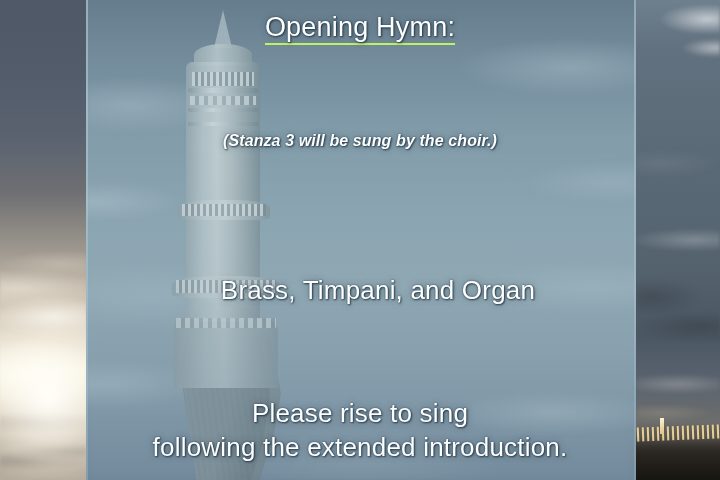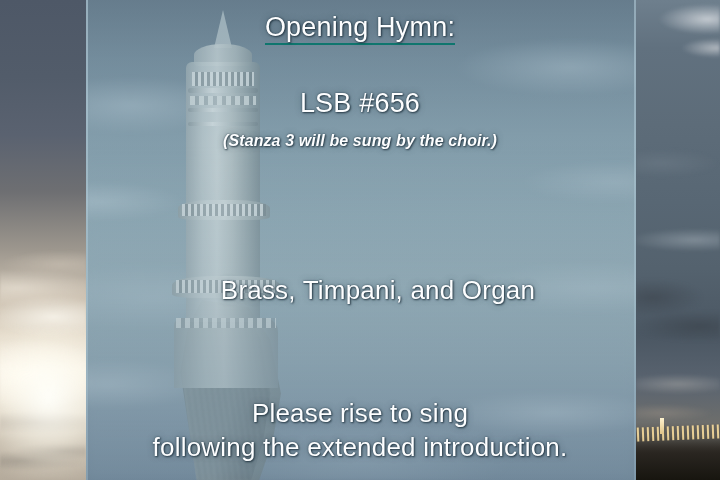--- a/index.html
+++ b/index.html
@@ -294,21 +294,21 @@
     color: #fdfeff;
     text-shadow:
       0 0 2px rgba(30,50,62,.65),
       1px 1px 2px rgba(20,38,50,.75),
       0 0 7px rgba(40,62,76,.45);
     white-space: nowrap;
     letter-spacing: .2px;
   }
 
   .t-title      { top: 12px;  font-size: 27px; }
-  .t-title u    { text-decoration: none; border-bottom: 2px solid #0f766e; padding-bottom: 1px; }
+  .t-title u    { text-decoration: none; border-bottom: 2px solid #bef264; padding-bottom: 1px; }
   .t-hymn       { top: 53px;  font-size: 27px; }
   .t-lsb        { top: 88px;  font-size: 27px; }
   .t-stanza     { top: 132px; font-size: 16px; font-style: italic; font-weight: bold; letter-spacing: .1px; }
 
   .t-ext1       { top: 240px; font-size: 26px; }
   .t-ext2       { top: 275px; font-size: 26px; padding-left: 36px; }
 
   .t-rise1      { top: 398px; font-size: 26px; }
   .t-rise2      { top: 432px; font-size: 26px; }
 </style>
@@ -364,21 +364,20 @@
   <div class="center-tint"></div>
   <div class="edge-left-seam"></div>
   <div class="edge-right-seam"></div>
 
   <div class="text-layer">
 
     <div class="tline t-title">
       <u>Opening Hymn:</u>
     </div>
 
-    <div class="tline t-lsb">LSB #656</div>
     <div class="tline t-stanza">(Stanza 3 will be sung by the choir.)</div>
 
     <div class="tline t-ext2">Brass, Timpani, and Organ</div>
 
     <div class="tline t-rise1">Please rise to sing</div>
     <div class="tline t-rise2">following the extended introduction.</div>
 
   </div>
 </div>
 

